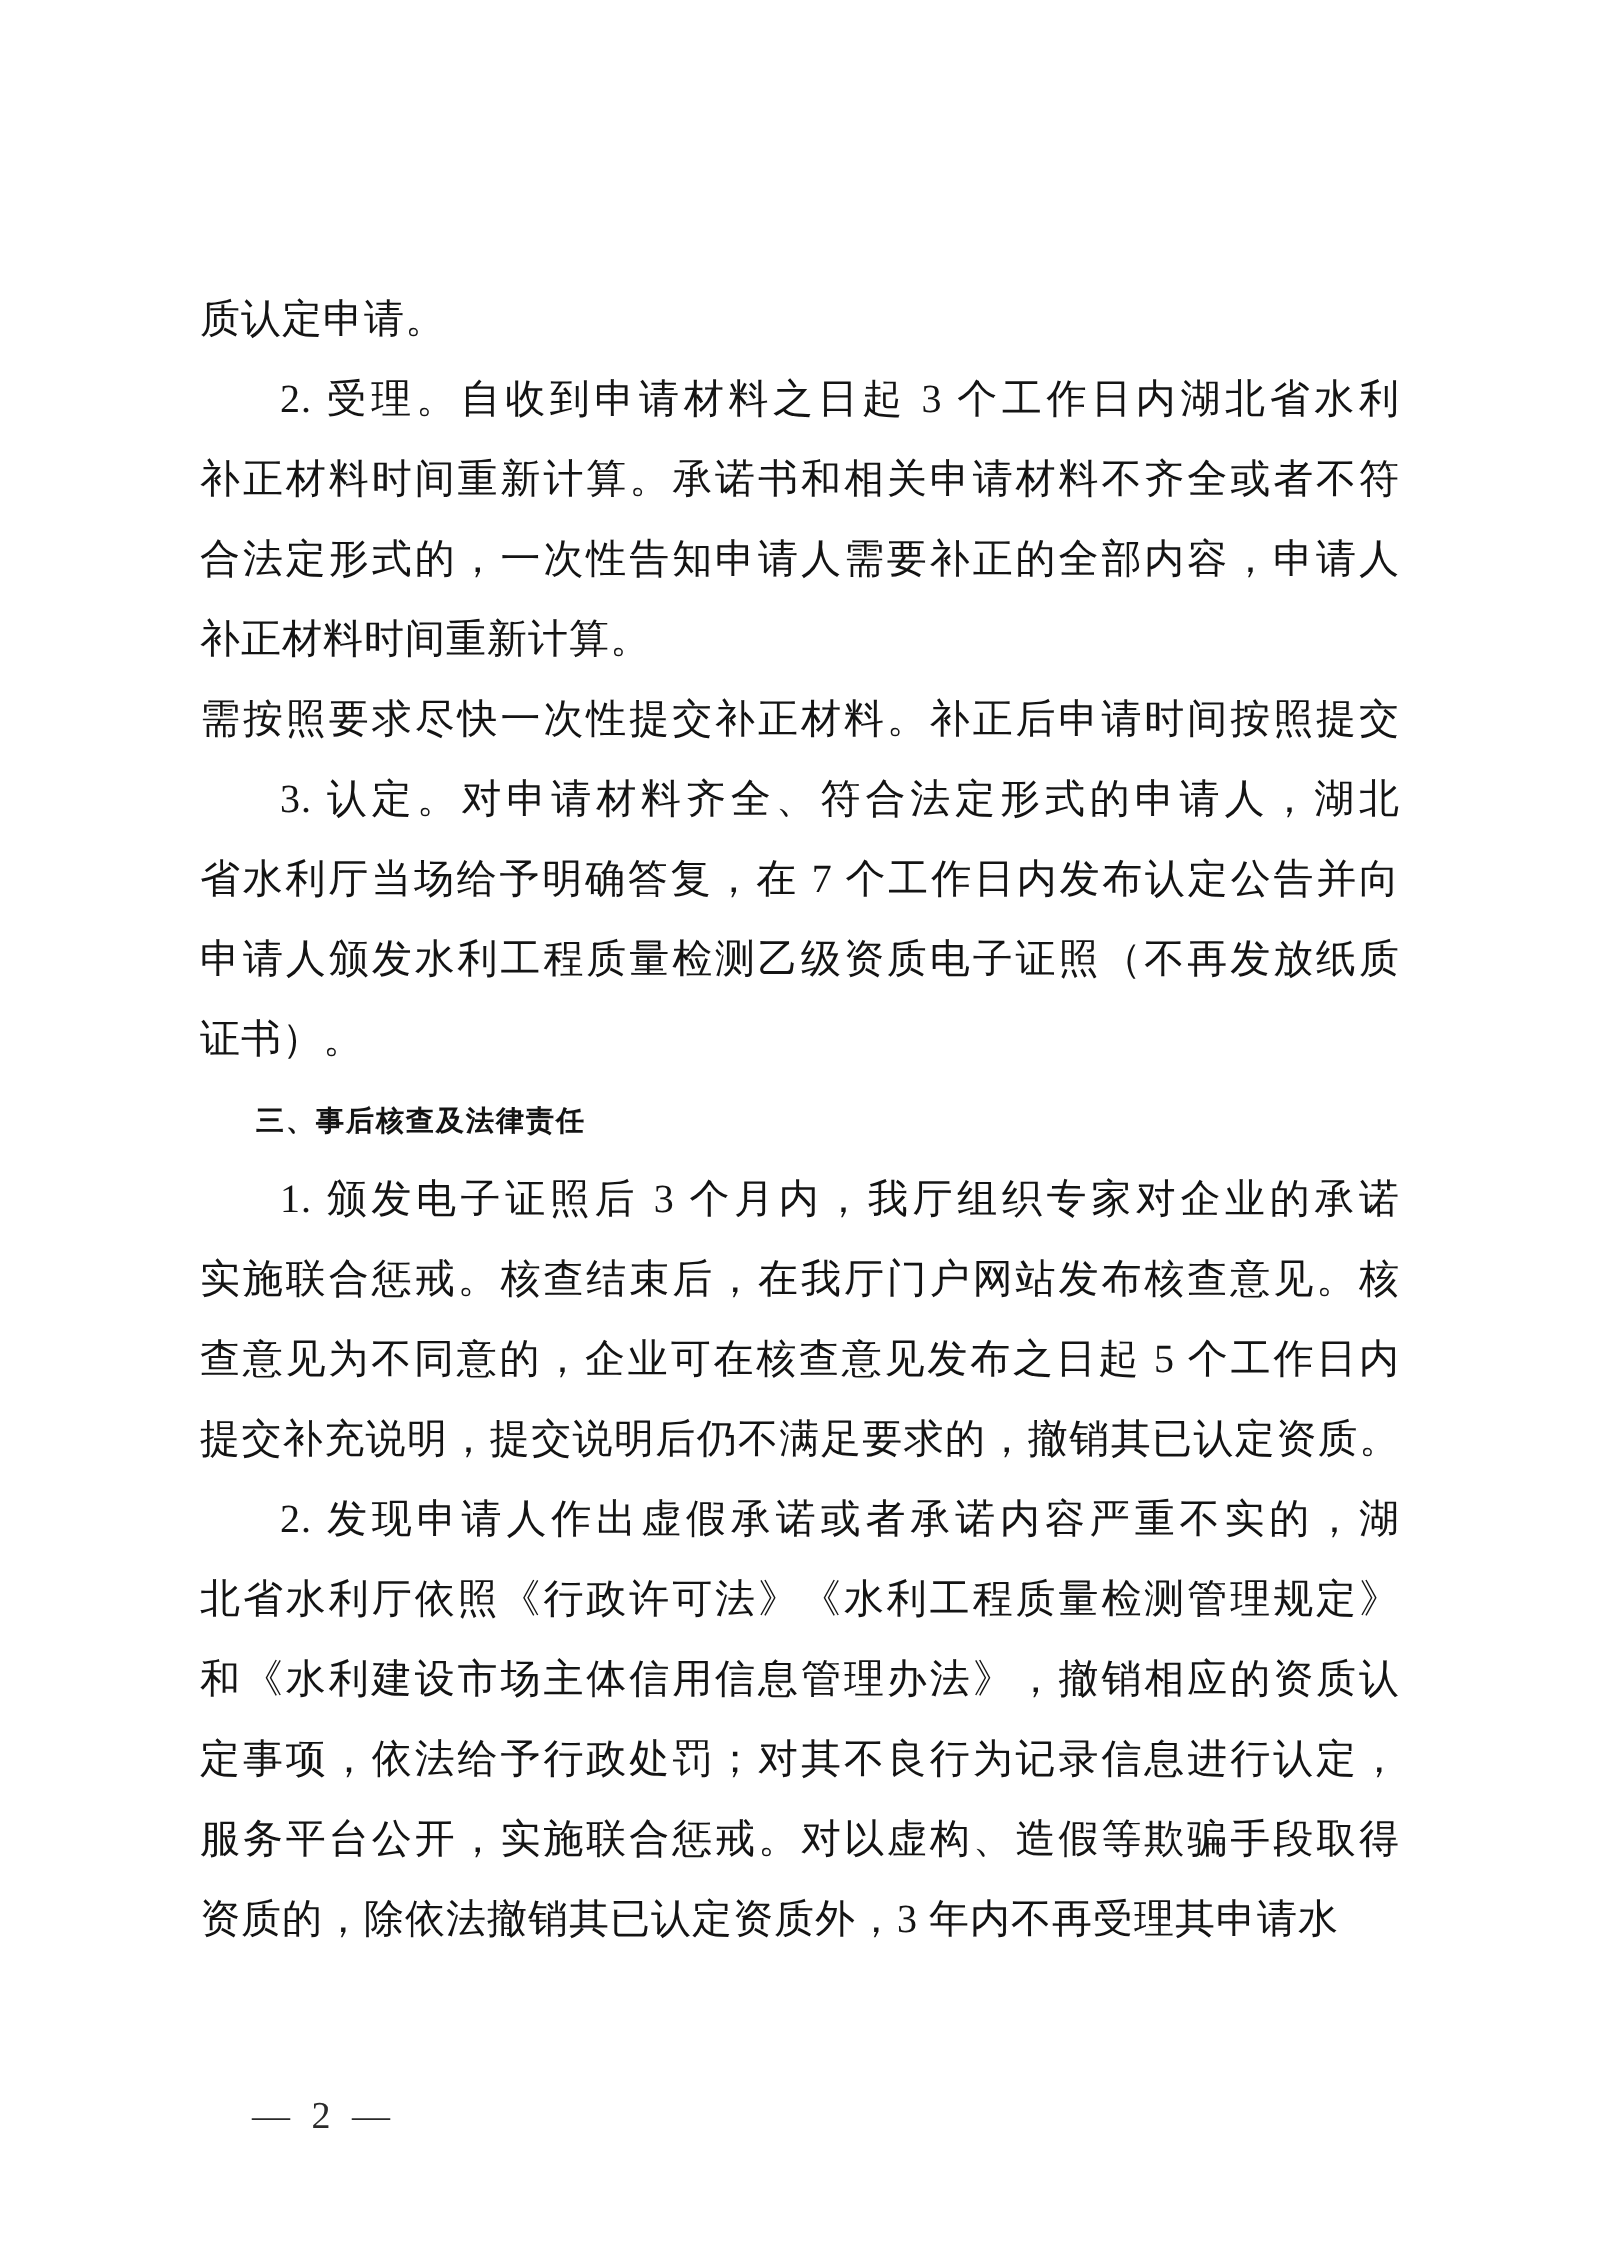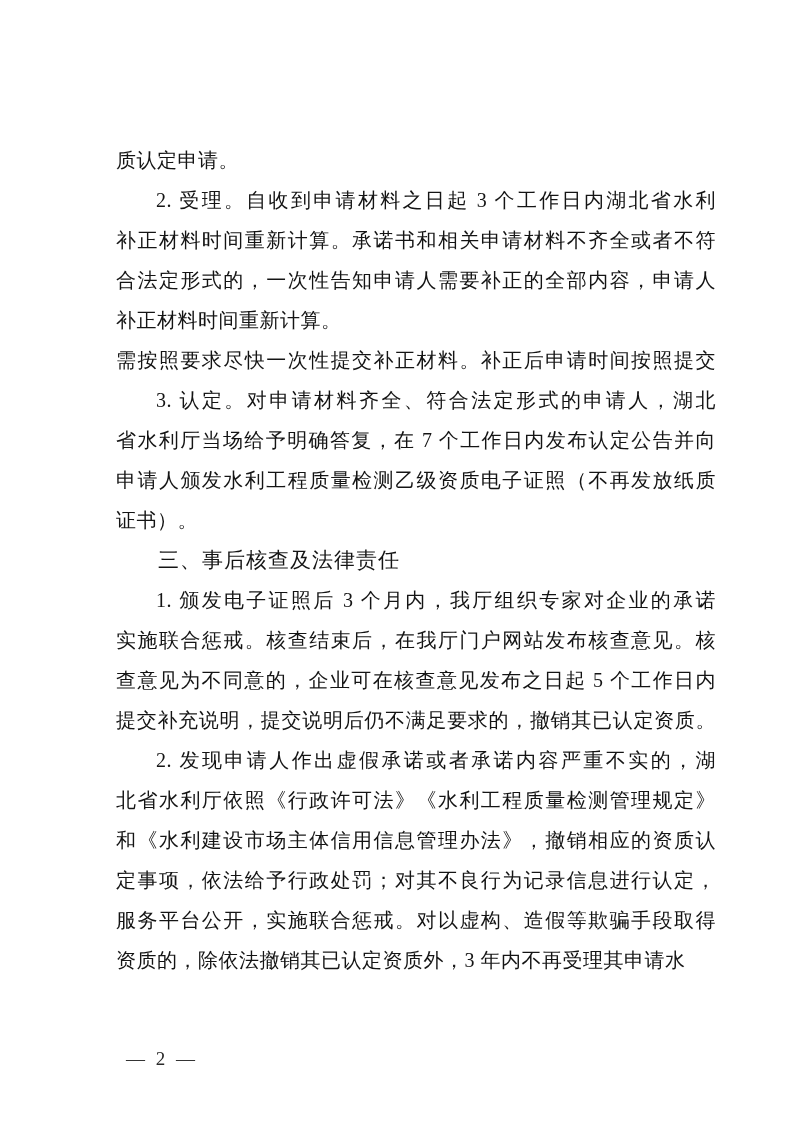--- a/index.html
+++ b/index.html
@@ -8,21 +8,21 @@
     position: relative;
     width: 800px;
     height: 1130px;
     background: #ffffff;
     color: #141414;
     font-family: "Liberation Serif", "DejaVu Serif", serif;
     overflow: hidden;
   }
   .doc-body {
     position: absolute;
-    left: 116px;
+    left: 100px;
     top: 140px;
     width: 600px;
   }
   .line {
     font-size: 20px;
     line-height: 40px;
     height: 40px;
     overflow: hidden;
     text-align: justify;
     text-align-last: left;
@@ -31,22 +31,22 @@
   }
   .line.fill {
     white-space: normal;
     text-align-last: justify;
   }
   .line.indent {
     text-indent: 2em;
   }
   .line.heading {
     font-family: "Liberation Sans", "DejaVu Sans", sans-serif;
-    font-weight: 400;
-    font-size: 21px;
+    font-weight: 700;
+    font-size: 14px;
     letter-spacing: 1px;
   }
   .page-footer {
     position: absolute;
     left: 126px;
     top: 1045px;
     font-size: 19px;
     line-height: 28px;
     letter-spacing: 3px;
     color: #2a2a2a;

